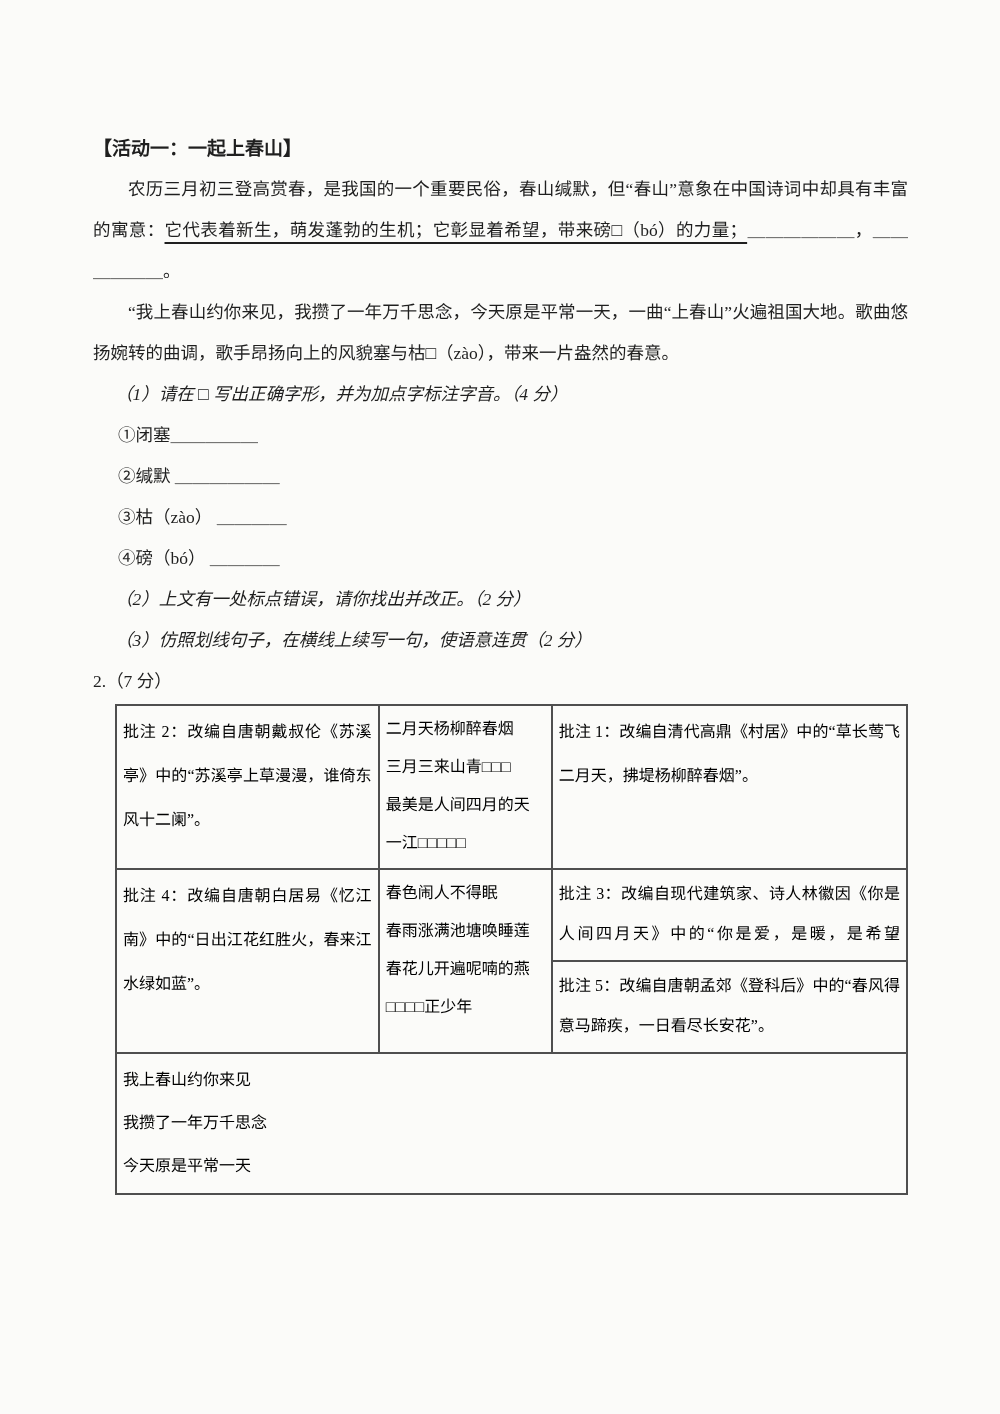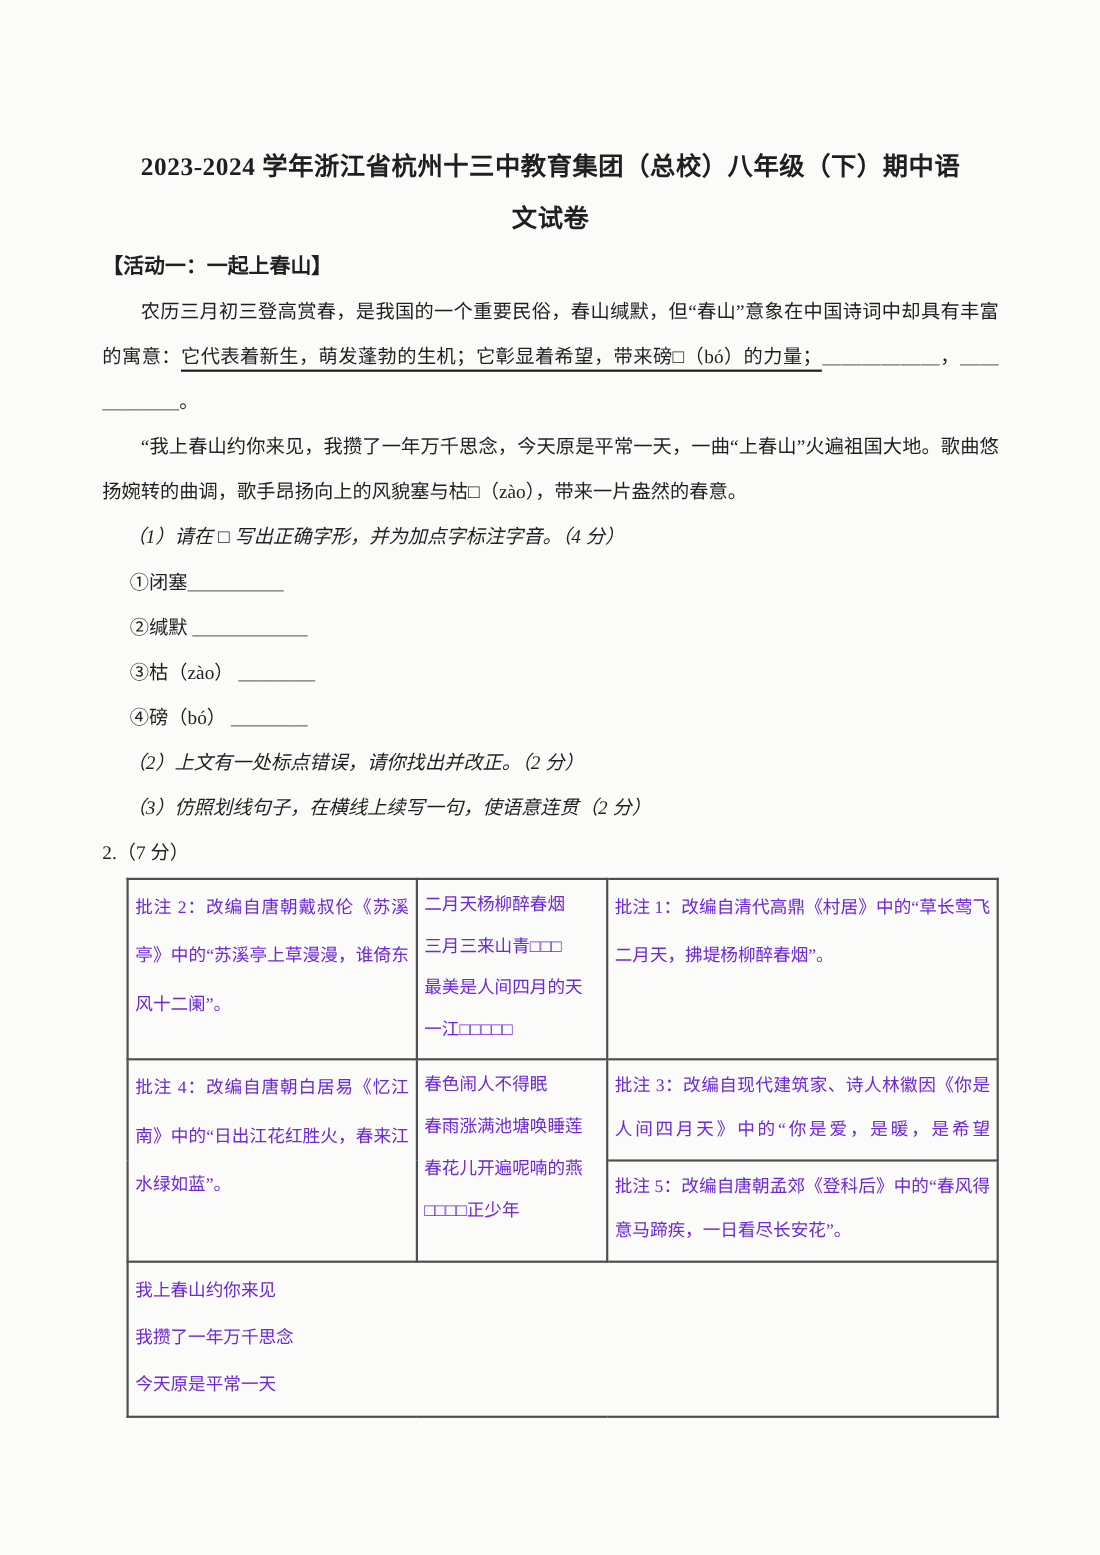--- a/index.html
+++ b/index.html
@@ -32,43 +32,39 @@
   .ul-sentence {
     text-decoration: underline;
     text-underline-offset: 6px;
     text-decoration-thickness: 1.5px;
   }
   table.qtable {
     border-collapse: collapse;
     table-layout: fixed;
     margin: 2px 0 0 22px;
     font-size: 16px;
-    color: #6d28d9;
+    color: #000000;
   }
   .qtable td {
     border: 2px solid #4f4f4f;
     vertical-align: top;
     padding: 4px 6px 6px;
   }
   .cell-ann  { line-height: 44px; text-align: justify; }
   .cell-ann-half { line-height: 40px; padding-top: 3px; padding-bottom: 3px;
                    text-align: justify; }
   .stretch-last { text-align-last: justify; }
   .cell-poem { line-height: 38px; }
   .cell-lyrics { line-height: 43px; padding: 10px 12px; }
 </style>
 </head>
 <body>
 
 <div class="page">
 
-  <div class="title">
-    <div>2023-2024 学年浙江省杭州十三中教育集团（总校）八年级（下）期中语</div>
-    <div>文试卷</div>
-  </div>
 
   <div class="activity">【活动一：一起上春山】</div>
 
 
   <p class="para"><span>农历三月初三登高赏春，是我国的一个重要民俗，春山缄默，但“春山”意象在中国诗词中却具有丰富的寓意：</span><span class="ul-sentence">它代表着新生，萌发蓬勃的生机；它彰显着希望，带来磅□（bó）的力量；</span><span>＿＿＿＿＿＿，＿＿＿＿＿＿。</span></p>
 
   <p class="para">“我上春山约你来见，我攒了一年万千思念，今天原是平常一天，一曲“上春山”火遍祖国大地。歌曲悠扬婉转的曲调，歌手昂扬向上的风貌塞与枯□（zào），带来一片盎然的春意。</p>
 
   <p class="line sub">（1）请在 □ 写出正确字形，并为加点字标注字音。（4 分）</p>
 

